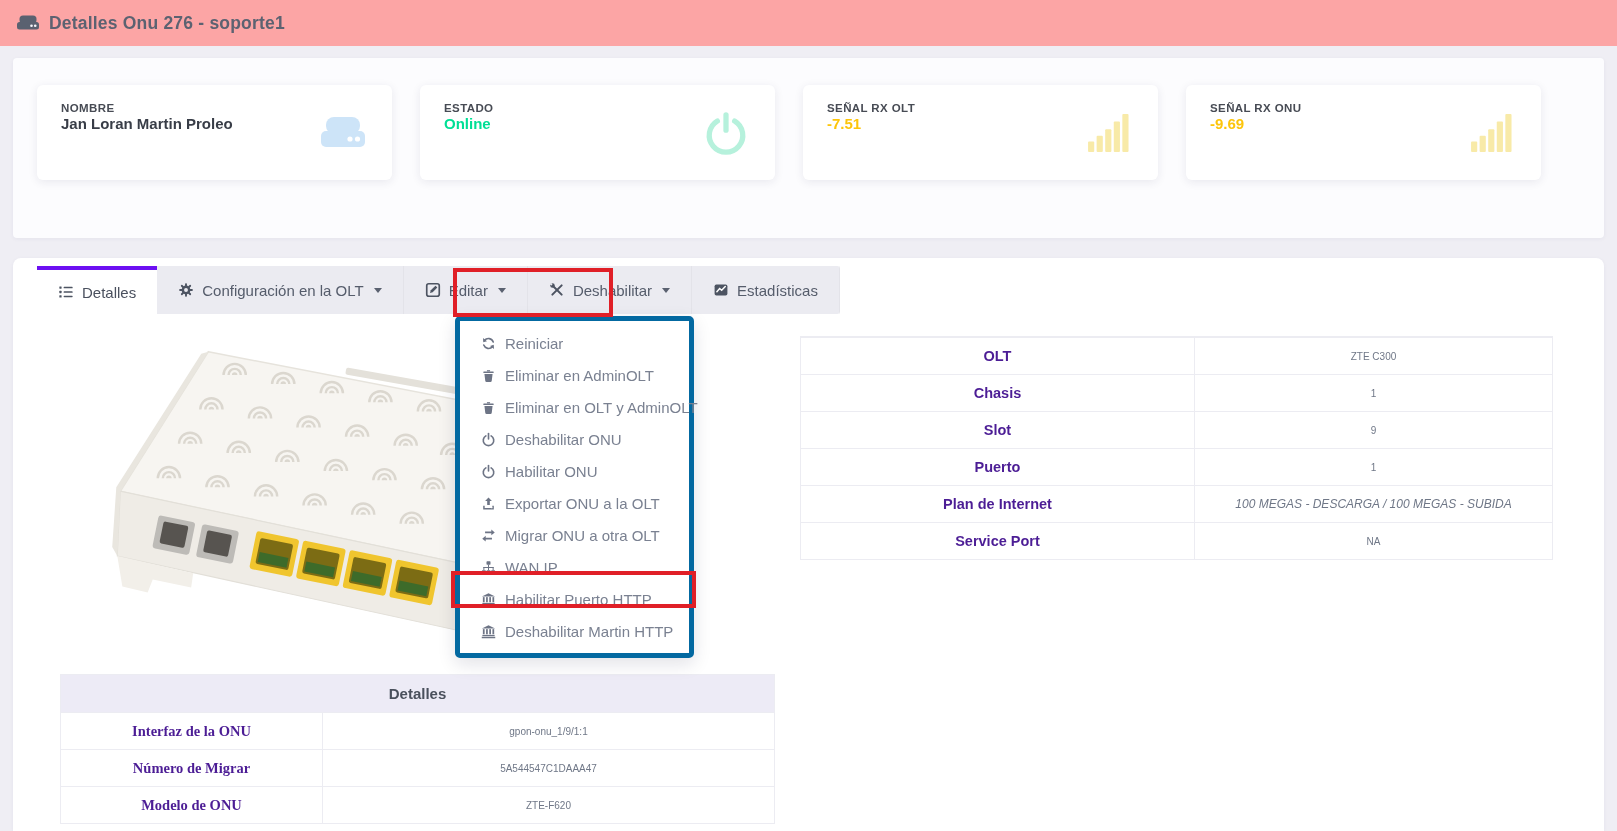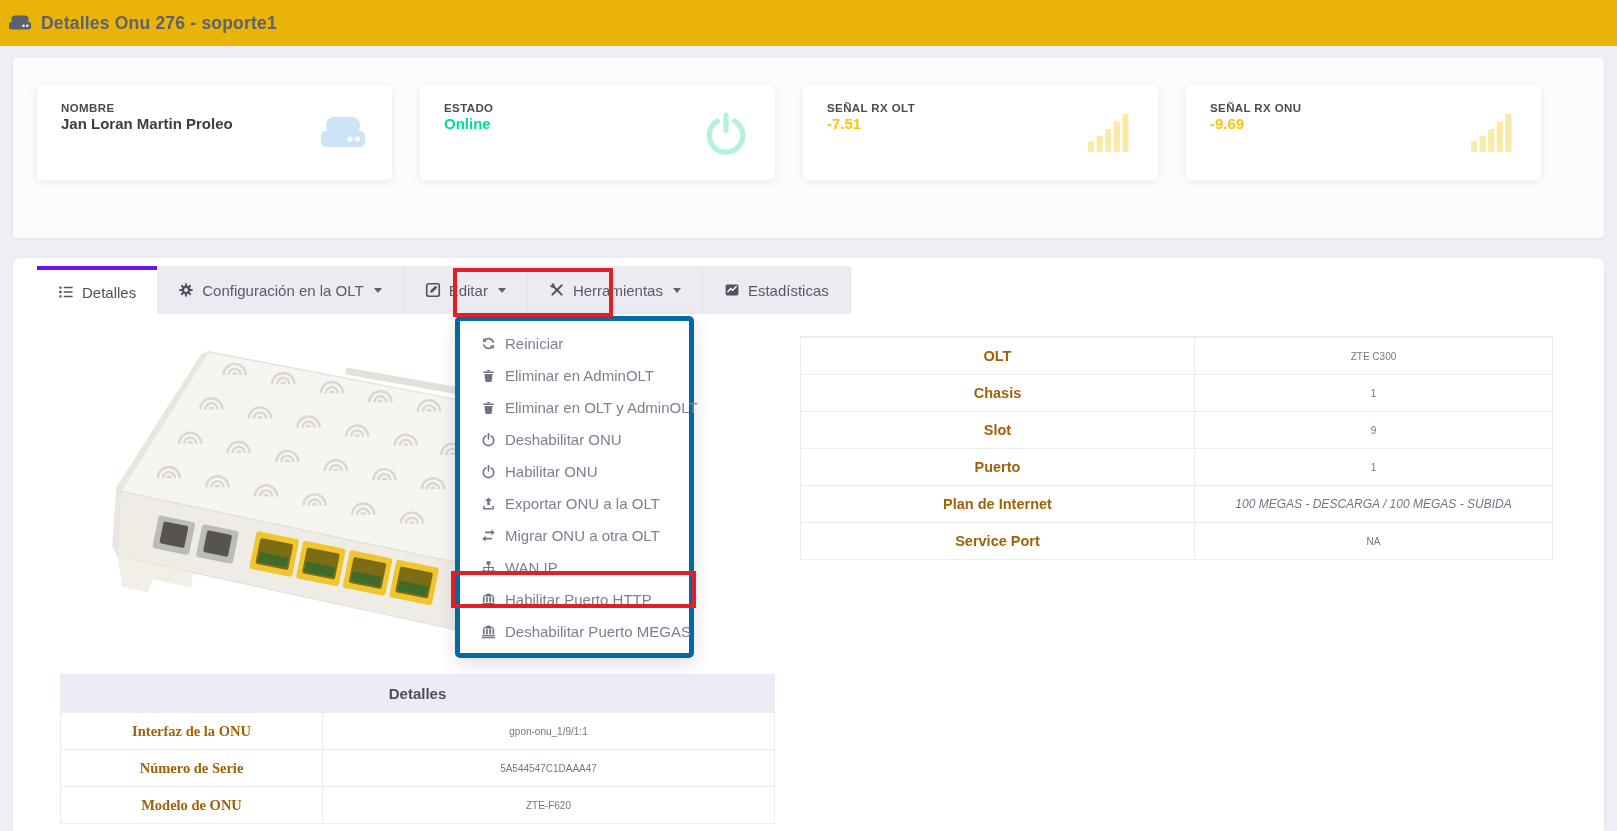--- a/index.html
+++ b/index.html
@@ -1,21 +1,21 @@
 <!DOCTYPE html>
 <html><head>
 <meta charset="utf-8">
 <style>
   * { margin:0; padding:0; box-sizing:border-box; }
   html,body { width:1617px; height:831px; }
   body { font-family:"Liberation Sans", sans-serif; background:#efeef4; position:relative; overflow:hidden; }
   .page { position:absolute; inset:0; }
 
   
-  .topbar { position:absolute; left:0; top:0; width:1617px; height:46px; background:#eab308; display:flex; align-items:center; padding-left:8px; }
+  .topbar { position:absolute; left:0; top:0; width:1617px; height:46px; background:#fca5a5; display:flex; align-items:center; padding-left:16px; }
   .topbar .ticon { width:24px; height:20px; color:#5a6170; margin-right:9px; display:inline-flex; }
   .topbar h1 { font-size:17.5px; font-weight:700; color:#5c6271; letter-spacing:.2px; }
 
   
   .panel-top { position:absolute; left:13px; top:58px; width:1591px; height:180px; background:#fcfcfe; border-radius:4px; box-shadow:0 1px 4px rgba(40,40,90,.05); }
   .stat-card { position:absolute; top:27px; width:355px; height:95px; background:#fff; border-radius:6px; box-shadow:0 2px 10px rgba(35,35,80,.09); padding:17px 24px; }
   .stat-card .lbl { font-size:11.5px; font-weight:700; color:#474b54; letter-spacing:.4px; }
   .stat-card .val { font-size:15px; font-weight:700; margin-top:1px; }
   .stat-card .bigicon { position:absolute; right:24px; top:50%; transform:translateY(-50%); width:50px; height:46px; display:flex; align-items:center; justify-content:center; }
   .c-name  { left:24px; }  .c-state { left:407px; }  .c-rxolt { left:790px; }  .c-rxonu { left:1173px; }
@@ -44,21 +44,21 @@
   
   .hl-box { position:absolute; border:4px solid #e01f27; z-index:10; pointer-events:none; }
   .hl-tools { left:453px; top:268px; width:160px; height:49px; }
   .hl-wanip { left:451px; top:571px; width:245px; height:37px; }
 
   
   .tbl { position:absolute; border:1px solid #ececf2; z-index:2; background:#fff; }
   .tbl .thead { height:37px; background:#edebf6; display:flex; align-items:center; justify-content:center; font-size:15px; font-weight:700; color:#4a505c; }
   .trow { height:37px; display:flex; border-top:1px solid #ececf2; }
   .tcell { display:flex; align-items:center; justify-content:center; height:100%; }
-  .tlabel { font-size:14.5px; font-weight:700; color:#a16207; border-right:1px solid #ececf2; }
+  .tlabel { font-size:14.5px; font-weight:700; color:#4c1d95; border-right:1px solid #ececf2; }
   .tvalue { flex:1; font-size:10px; color:#6f7787; }
   .tvalue.small { font-size:12px;font-style:italic; }
   .tbl-info { left:800px; top:336px; width:753px; }
   .tbl-info .tlabel { width:394px; }
   .tbl-details { left:60px; top:674px; width:715px; }
   .tbl-details .tlabel { width:262px;font-family:Liberation Serif, serif; }
 
   
   .device { position:absolute; left:92px; top:338px; width:425px; height:332px; z-index:1; }
 </style>
@@ -184,21 +184,21 @@
       <span class="tabicon">
         <svg viewBox="0 0 24 24" width="16" height="16">
             <g stroke="currentColor" stroke-width="3" stroke-linecap="round">
               <path d="M6 6 L19 19"></path>
               <path d="M19 5 L5 19"></path>
             </g>
             <circle cx="5.2" cy="5.2" r="3.4" fill="currentColor"></circle>
             <circle cx="3.4" cy="3.4" r="1.7" fill="#ebebf1"></circle>
           </svg>
       </span>
-      <span>Herramientas</span>
+      <span>Deshabilitar</span>
       <span class="caret"></span>
     </div>
     <div class="tab">
       <span class="tabicon">
         <svg viewBox="0 0 24 24" width="16" height="16">
             <rect x="2.4" y="3.6" width="19.2" height="16.8" rx="2.6" fill="currentColor"></rect>
             <path d="M5.8 14.6 L10 9.8 L13 12.4 L18.4 6.8" stroke="#fff" stroke-width="2.2" fill="none" stroke-linecap="round"></path>
           </svg>
       </span>
       <span>Estadísticas</span>
@@ -381,21 +381,21 @@
         <svg viewBox="0 0 24 24" width="15" height="15" fill="currentColor">
             <path d="M12 1.8 L22.5 7 H1.5 Z"></path>
             <rect x="3" y="8.2" width="2.8" height="8.2"></rect>
             <rect x="8.1" y="8.2" width="2.8" height="8.2"></rect>
             <rect x="13.2" y="8.2" width="2.8" height="8.2"></rect>
             <rect x="18.3" y="8.2" width="2.8" height="8.2"></rect>
             <rect x="2.2" y="17.4" width="19.6" height="2"></rect>
             <rect x="1.2" y="20.4" width="21.6" height="2.4"></rect>
           </svg>
       </span>
-      <span>Deshabilitar Puerto MEGAS</span>
+      <span>Deshabilitar Martin HTTP</span>
     </div>
   </div>
 
   <div class="tbl tbl-info">
     <div class="trow">
       <div class="tcell tlabel">OLT</div>
       <div class="tcell tvalue">ZTE C300</div>
     </div>
     <div class="trow">
       <div class="tcell tlabel">Chasis</div>
@@ -419,21 +419,21 @@
     </div>
   </div>
 
   <div class="tbl tbl-details">
     <div class="thead">Detalles</div>
     <div class="trow">
       <div class="tcell tlabel">Interfaz de la ONU</div>
       <div class="tcell tvalue">gpon-onu_1/9/1:1</div>
     </div>
     <div class="trow">
-      <div class="tcell tlabel">Número de Serie</div>
+      <div class="tcell tlabel">Número de Migrar</div>
       <div class="tcell tvalue">5A544547C1DAAA47</div>
     </div>
     <div class="trow">
       <div class="tcell tlabel">Modelo de ONU</div>
       <div class="tcell tvalue">ZTE-F620</div>
     </div>
   </div>
 
   <div class="hl-box hl-tools"></div>
   <div class="hl-box hl-wanip"></div>

